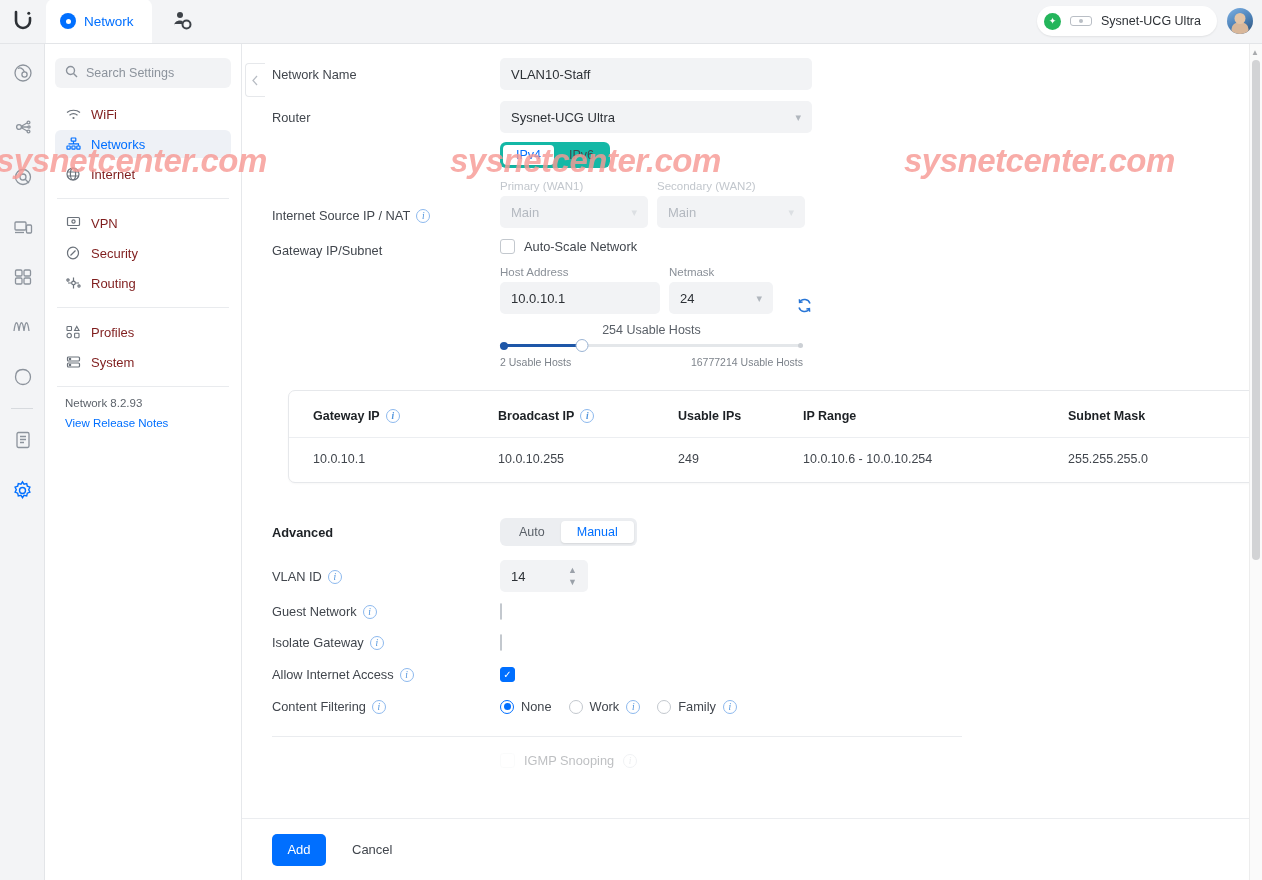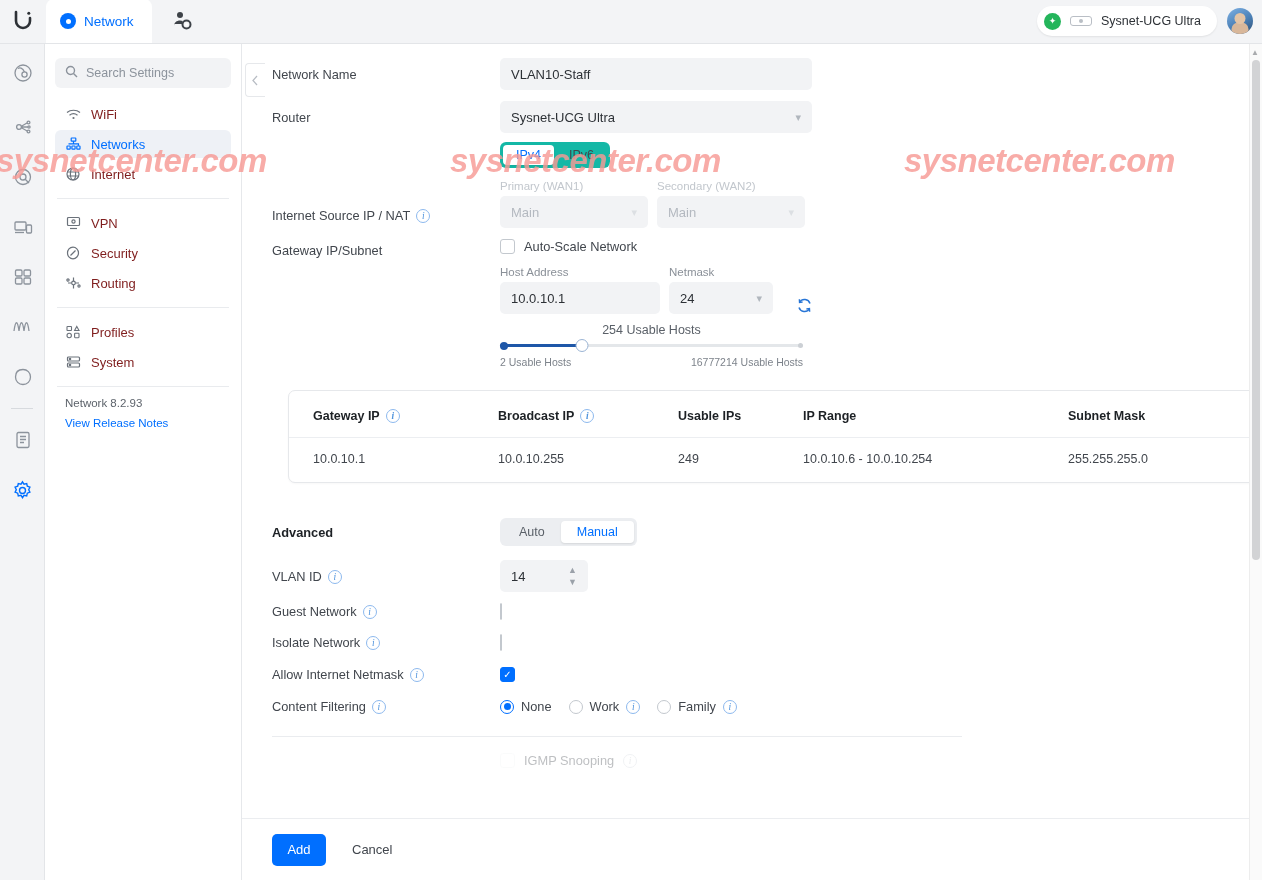--- a/index.html
+++ b/index.html
@@ -608,29 +608,29 @@
     <div class="row" style="margin-bottom:16px">
       <div class="lbl" style="padding-top:0">
         <span>Guest Network</span>
         <span class="info">i</span>
       </div>
       <div class="ctl"><span class="chk"></span></div>
     </div>
 
     <div class="row" style="margin-bottom:17px">
       <div class="lbl" style="padding-top:0">
-        <span>Isolate Network</span>
+        <span>Isolate Gateway</span>
         <span class="info">i</span>
       </div>
       <div class="ctl"><span class="chk"></span></div>
     </div>
 
     <div class="row" style="margin-bottom:17px">
       <div class="lbl" style="padding-top:0">
-        <span>Allow Internet Netmask</span>
+        <span>Allow Internet Access</span>
         <span class="info">i</span>
       </div>
       <div class="ctl">
           <span class="chk on">✓</span>
         </div>
     </div>
 
     <div class="row" style="margin-bottom:0">
       <div class="lbl" style="padding-top:0">
         <span>Content Filtering</span>

